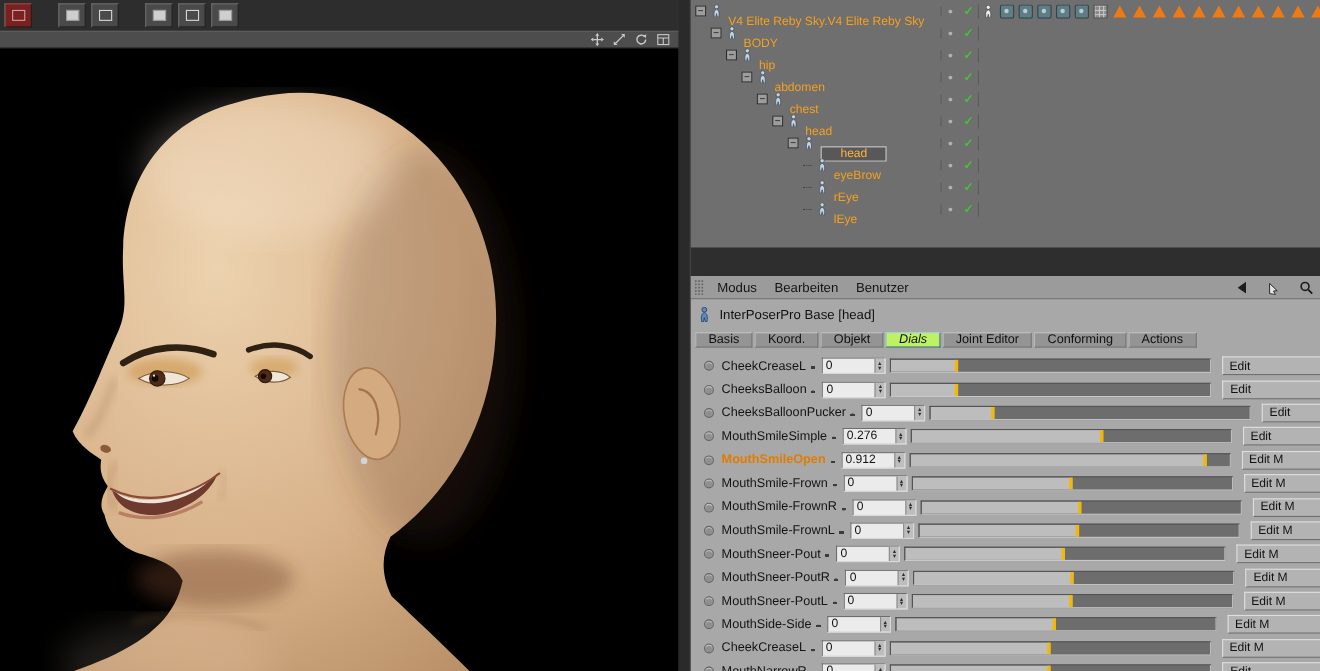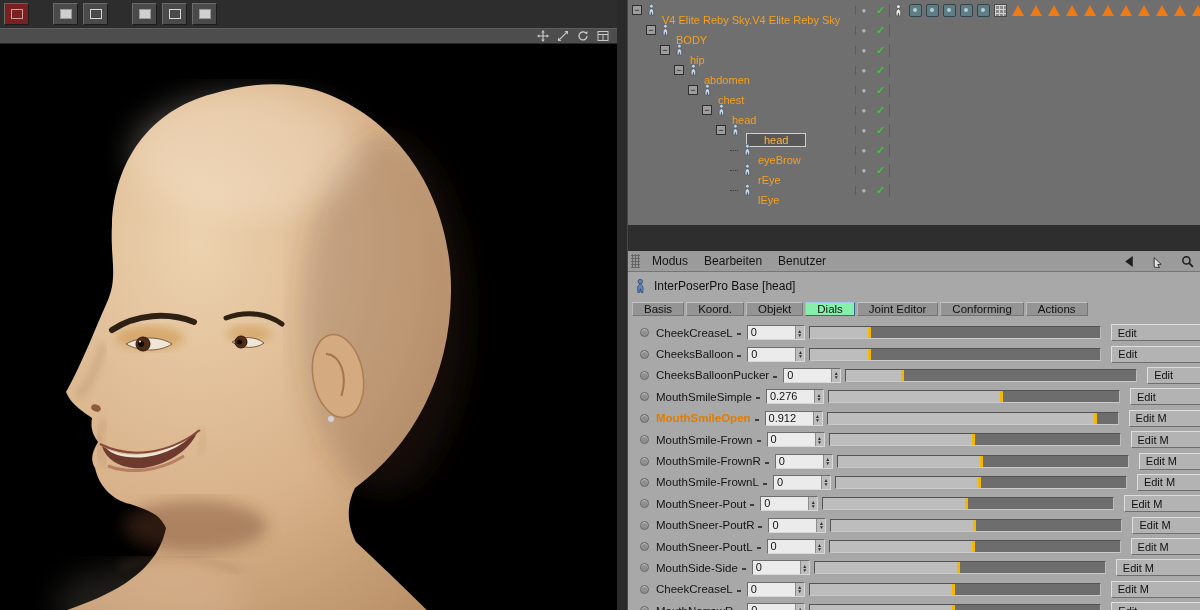--- a/index.html
+++ b/index.html
@@ -65,21 +65,21 @@
   .menu-item { cursor:default; }
   .menu-spacer { flex:1; }
   .mi { width:13px; height:13px; display:block; }
 
   .attr-title { height:27px; display:flex; align-items:center; gap:6px; padding-left:6px; font-size:12px; color:#111; }
   .titlepic { width:14px; height:14px; fill:#5b89c4; stroke:#243b58; stroke-width:0.6; }
 
   .attr-tabs { height:21px; display:flex; gap:2px; padding:1px 0 2px 4px; align-items:center; }
   .tab { padding:0 11px; background:#949494; border:1px solid #767676; border-top-color:#c4c4c4; border-left-color:#b8b8b8;
          font-size:11.5px; color:#111; display:flex; align-items:center; white-space:nowrap; }
-  .tab.active { background:#86efac; border-color:#386392; border-top-color:#a5cbec; border-left-color:#8fbbe4; }
+  .tab.active { background:#bef264; border-color:#386392; border-top-color:#a5cbec; border-left-color:#8fbbe4;font-style:italic; }
 
   .params { padding-top:2px; }
   .param-row { height:21.4px; display:flex; align-items:center; padding-left:12px; overflow:hidden; }
   .key-dot { flex:none; width:9px; height:9px; border-radius:50%; background:#8f8f8f; border:1px solid #666;
              box-shadow: inset 0 1px 1px rgba(255,255,255,.5); margin-right:7px; }
   .param-label { font-size:11.5px; color:#141414; white-space:nowrap; }
   .param-label.hl { color:#e07d00; font-weight:bold; }
   .leader { flex:1; min-width:4px; height:8px; border-bottom:2px dotted #3c3c3c; margin:0 6px 3px 4px; }
   .vbox { flex:none; width:58px; height:15px; background:#ebebeb; border:1px solid #6d6d6d;
           border-bottom-color:#d8d8d8; border-right-color:#d8d8d8; display:flex; }

